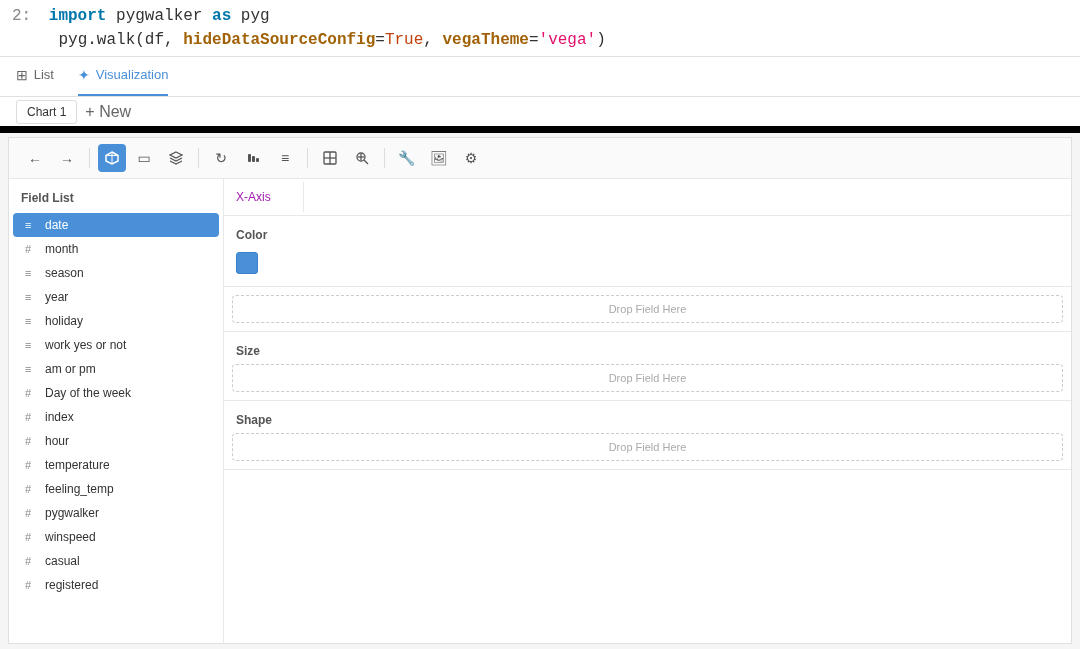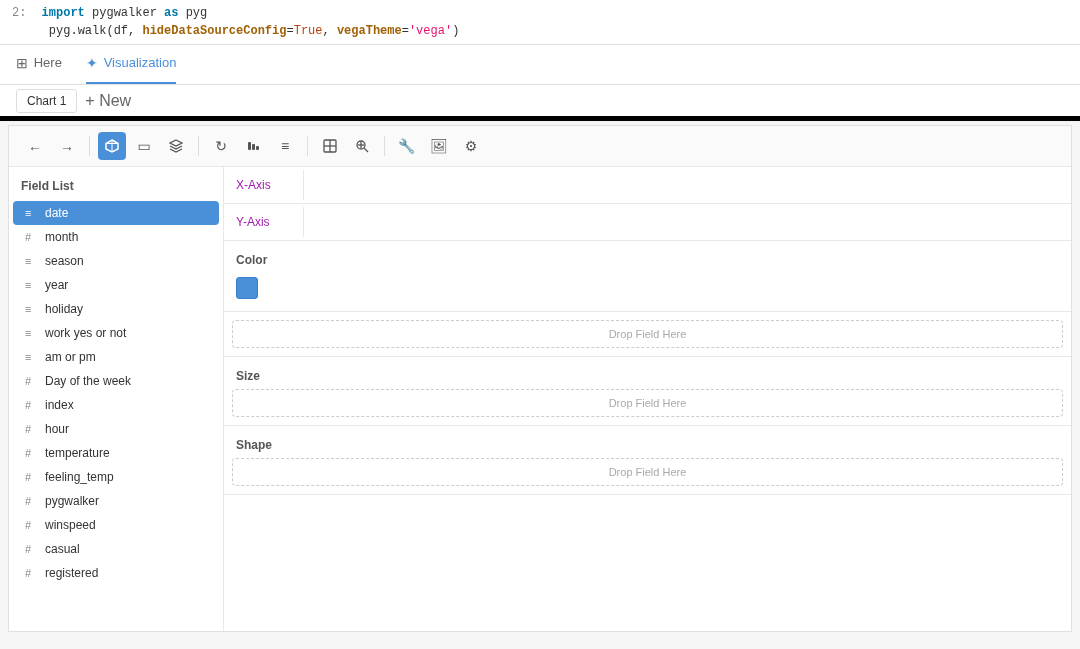--- a/index.html
+++ b/index.html
@@ -3,21 +3,21 @@
   <meta charset="utf-8">
   <style>
     * { box-sizing: border-box; margin: 0; padding: 0; }
     body { font-family: -apple-system, BlinkMacSystemFont, 'Segoe UI', sans-serif; background: #f5f5f5; font-size: 13px; color: #333; }
 
     .code-bar {
       background: #fff;
       border-bottom: 1px solid #e0e0e0;
       padding: 4px 12px;
       font-family: 'Courier New', monospace;
-      font-size: 12px;
+      font-size: 16px;
       color: #333;
       line-height: 1.5;
     }
     .code-bar .line-num { color: #888; margin-right: 8px; }
     .kw { color: #0077aa; font-weight: bold; }
     .fn { color: #333; }
     .param { color: #a16207; font-weight: bold; }
     .val-true { color: #c2410c; font-weight: normal; }
     .val-str { color: #e3116c; }
     .var { color: #333; }
@@ -45,21 +45,21 @@
       border-bottom: 2px solid #4a90d9;
     }
     .tab-icon { font-size: 14px; }
 
     .chart-tabs {
       background: #fff;
       display: flex;
       align-items: center;
       padding: 0 16px;
       height: 36px;
-      border-bottom: 5px solid #000000;
+      border-bottom: 7px solid #000000;
       gap: 8px;
     }
     .chart-tab {
       padding: 4px 10px;
       font-size: 12px;
       cursor: pointer;
       color: #333;
       border: 1px solid transparent;
       border-radius: 3px;
     }
@@ -197,21 +197,21 @@
   <span class="kw">as</span>
   <span> pyg</span>
   <br>
   <span class="line-num">&nbsp;&nbsp;&nbsp;</span>
   <span class="var">pyg</span><span>.</span><span class="fn">walk</span><span>(df, </span><span class="param">hideDataSourceConfig</span><span>=</span><span class="val-true">True</span><span>, </span><span class="param">vegaTheme</span><span>=</span><span class="val-str">'vega'</span><span>)</span>
 </div>
 
 <div class="tab-bar">
   <div class="tab-item">
     <span class="tab-icon">⊞</span>
-    <span>Here</span>
+    <span>List</span>
   </div>
   <div class="tab-item active">
     <span class="tab-icon">✦</span>
     <span>Visualization</span>
   </div>
 </div>
 
 <div class="chart-tabs">
   <div class="chart-tab active">
     <span>Chart 1</span>
@@ -347,24 +347,20 @@
     </div>
 
 
     <div class="encoding-panel">
 
       <div class="axis-row">
         <div class="axis-label">X-Axis</div>
         <div class="axis-content"></div>
       </div>
 
-      <div class="axis-row">
-        <div class="axis-label">Y-Axis</div>
-        <div class="axis-content"></div>
-      </div>
 
       <div class="encoding-section">
         <div class="encoding-section-title">Color</div>
         <div class="color-swatch"></div>
       </div>
 
       <div class="encoding-section">
         <div class="drop-field-box">
           <span>Drop Field Here</span>
         </div>

